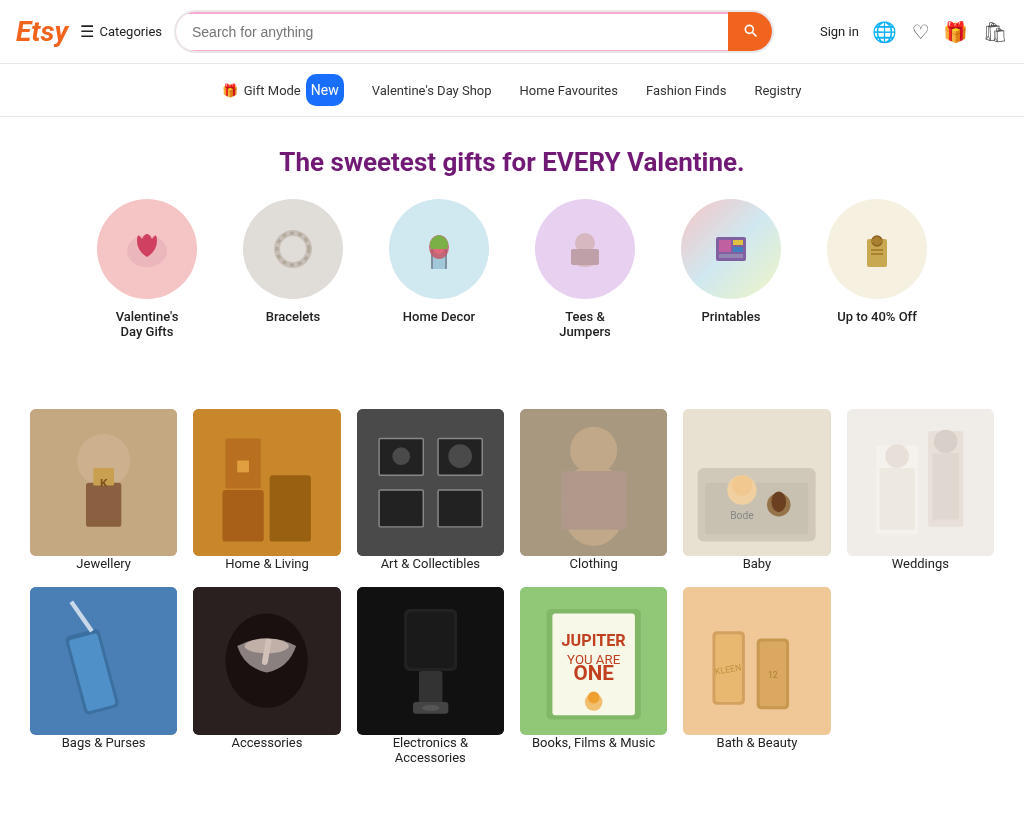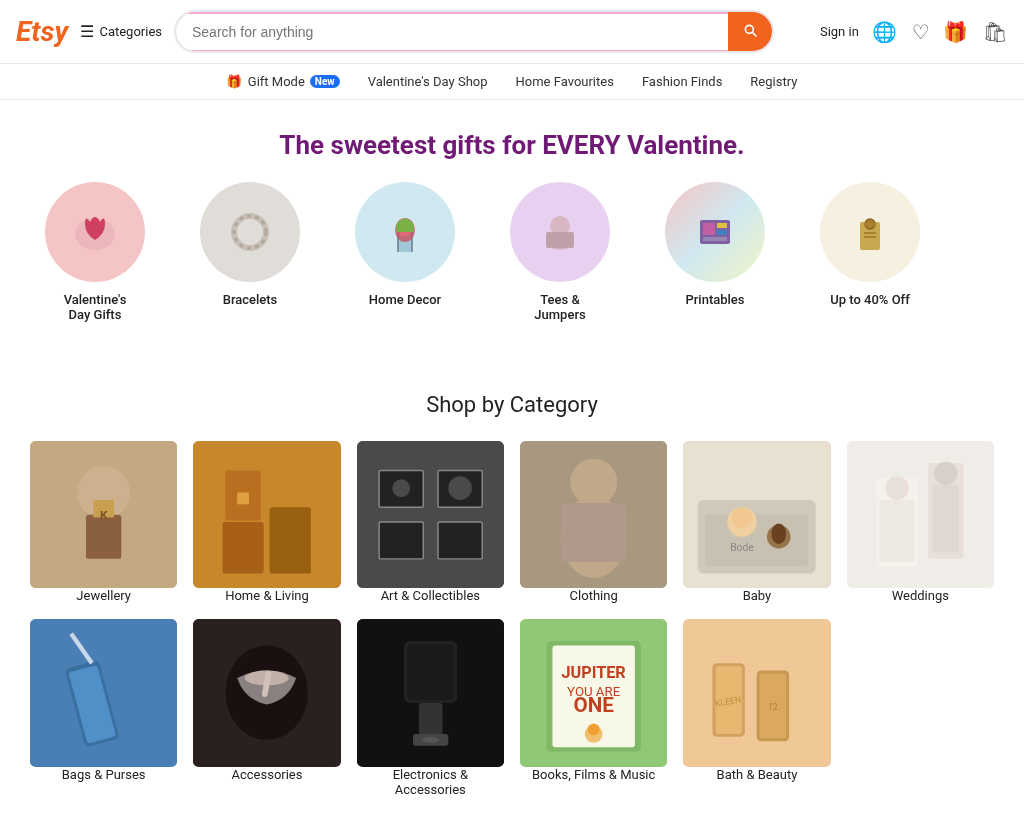--- a/index.html
+++ b/index.html
@@ -15,29 +15,29 @@
     .search-btn { background: #F1641E; border: none; padding: 10px 14px; cursor: pointer; border-radius: 0 40px 40px 0; }
     .search-btn svg { fill: white; }
     .header-actions { display: flex; align-items: center; gap: 14px; margin-left: auto; }
     .sign-in { font-size: 13px; cursor: pointer; white-space: nowrap; }
     .header-icon { font-size: 20px; cursor: pointer; color: #555; }
 
     
     .nav-bar { display: flex; justify-content: center; align-items: center; gap: 28px; padding: 10px 0; border-bottom: 1px solid #e8e8e8; font-size: 13px; }
     .nav-item { cursor: pointer; color: #333; white-space: nowrap; }
     .gift-mode { display: flex; align-items: center; gap: 5px; }
-    .new-badge { background: #1a6efc; color: white; font-size: 10px; padding: 1px 5px; border-radius: 10px; font-weight: 700; }
+    .new-badge { background: #1a6efc; color: white; font-size: 14px; padding: 8px 5px; border-radius: 10px; font-weight: 400; }
 
     
     .hero { text-align: center; padding: 30px 20px 20px; }
     .hero h1 { font-size: 26px; font-weight: 400; color: #701a75; margin-bottom: 22px; }
     .hero h1 span { font-weight: 700; }
 
     
-    .circles-section { display: flex; justify-content: flex-start; gap: 45px; padding: 0 20px 30px; flex-wrap: wrap; }
+    .circles-section { display: flex; justify-content: center; gap: 36px; padding: 0 20px 30px; flex-wrap: wrap; }
     .circle-item { display: flex; flex-direction: column; align-items: center; gap: 10px; cursor: pointer; width: 110px; }
     .circle-img { width: 100px; height: 100px; border-radius: 50%; overflow: hidden; background: #f0f0f0; display: flex; align-items: center; justify-content: center; font-size: 36px; }
     .circle-label { font-size: 13px; text-align: center; font-weight: 500; color: #222; }
 
     
     .category-section { padding: 20px 30px 30px; }
     .category-section h2 { text-align: center; font-size: 22px; font-weight: 400; margin-bottom: 24px; color: #222; }
     .category-grid { display: grid; grid-template-columns: repeat(6, 1fr); gap: 16px; }
     .category-card { cursor: pointer; }
     .category-card-img { width: 100%; aspect-ratio: 1; border-radius: 6px; overflow: hidden; background: #e8e8e8; display: flex; align-items: center; justify-content: center; font-size: 48px; }
@@ -164,21 +164,20 @@
           <rect x="24" y="34" width="12" height="2" fill="#a88030"></rect>
         </svg>
       </div>
       <div class="circle-label">Up to 40% Off</div>
     </div>
 
   </div>
 </div>
 
 <div class="category-section">
-  <h2>Shop by Category</h2>
 
   <div class="category-grid">
 
     <div class="category-card">
       <div class="category-card-img" style="background:#c4a882;">
         <svg width="100%" height="100%" viewBox="0 0 100 100">
           <rect width="100" height="100" fill="#c4a882"></rect>
           <circle cx="50" cy="35" r="18" fill="#d4b898" opacity="0.6"></circle>
           <rect x="38" y="50" width="24" height="30" rx="2" fill="#8a6040"></rect>
           <rect x="43" y="40" width="14" height="12" rx="1" fill="#c8a050"></rect>

